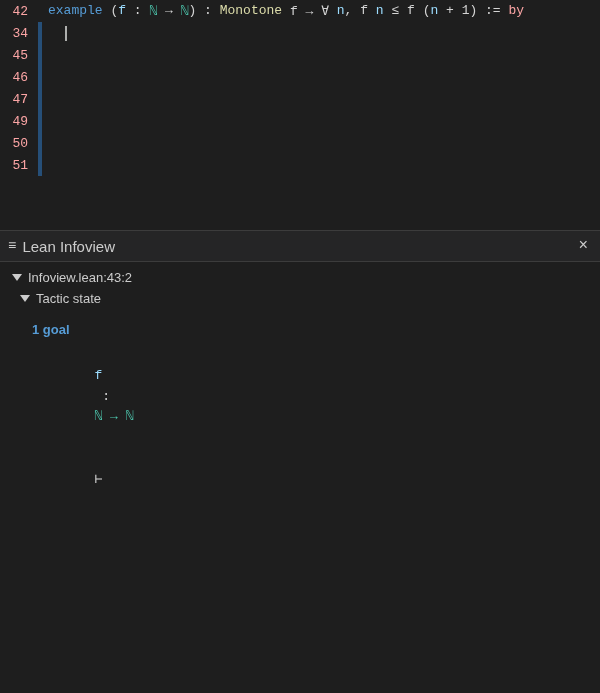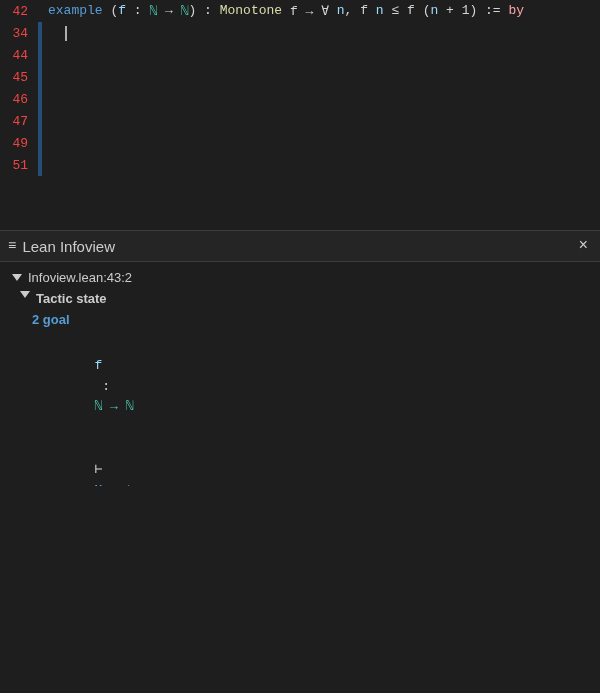--- a/index.html
+++ b/index.html
@@ -37,21 +37,21 @@
       align-items: center;
       height: 22px;
       min-height: 22px;
     }
 
     .line-number {
       width: 38px;
       min-width: 38px;
       text-align: right;
       padding-right: 10px;
-      color: #ef4444;
+      color: #fca5a5;
       font-size: 13px;
       user-select: none;
       background: #1e1e1e;
     }
 
     .line-gutter {
       width: 4px;
       min-width: 4px;
       height: 100%;
     }
@@ -148,25 +148,24 @@
     }
 
     .location-text {
       color: #cccccc;
       font-size: 13px;
       font-family: -apple-system, BlinkMacSystemFont, 'Segoe UI', sans-serif;
     }
 
     .tactic-state-header {
       display: flex;
-      align-items: flex-start;
+      align-items: center;
       margin-left: 8px;
-      margin-bottom: 6px;
+      margin-bottom: 16px;
       cursor: pointer;
-      font-weight: bold;
     }
 
     .tactic-state-label {
       color: #cccccc;
       font-size: 13px;
       font-family: -apple-system, BlinkMacSystemFont, 'Segoe UI', sans-serif;
     }
 
     .goal-count {
       color: #569cd6;
@@ -232,41 +231,41 @@
     <div class="code-line">
       <div class="line-number">34</div>
       <div class="line-gutter blue-bar"></div>
       <div class="line-content">
         <span>  </span>
         <span class="cursor-blink"></span>
       </div>
     </div>
 
     <div class="code-line">
-      <div class="line-number">44</div>
-      <div class="line-gutter blue-bar"></div>
-      <div class="line-content"></div>
-    </div>
-    <div class="code-line">
       <div class="line-number">45</div>
       <div class="line-gutter blue-bar"></div>
       <div class="line-content"></div>
     </div>
     <div class="code-line">
       <div class="line-number">46</div>
       <div class="line-gutter blue-bar"></div>
       <div class="line-content"></div>
     </div>
     <div class="code-line">
       <div class="line-number">47</div>
       <div class="line-gutter blue-bar"></div>
       <div class="line-content"></div>
     </div>
     <div class="code-line">
       <div class="line-number">49</div>
+      <div class="line-gutter blue-bar"></div>
+      <div class="line-content"></div>
+    </div>
+    <div class="code-line">
+      <div class="line-number">50</div>
       <div class="line-gutter blue-bar"></div>
       <div class="line-content"></div>
     </div>
     <div class="code-line">
       <div class="line-number">51</div>
       <div class="line-gutter blue-bar"></div>
       <div class="line-content"></div>
     </div>
 
   </div>
@@ -285,21 +284,21 @@
     <div class="info-location">
       <span class="triangle-down"></span>
       <span class="location-text">Infoview.lean:43:2</span>
     </div>
 
     <div class="tactic-state-header">
       <span class="triangle-down"></span>
       <span class="tactic-state-label">Tactic state</span>
     </div>
 
-    <div class="goal-count">2 goal</div>
+    <div class="goal-count">1 goal</div>
 
     <div class="hypothesis-block">
       <div class="hypothesis-line">
         <span class="hyp-var">f</span>
         <span class="hyp-sym"> : </span>
         <span class="hyp-type">ℕ → ℕ</span>
       </div>
       <div class="hypothesis-line">
         <span class="hyp-sym">⊢ </span>
         <span class="hyp-keyword">Monotone</span>

